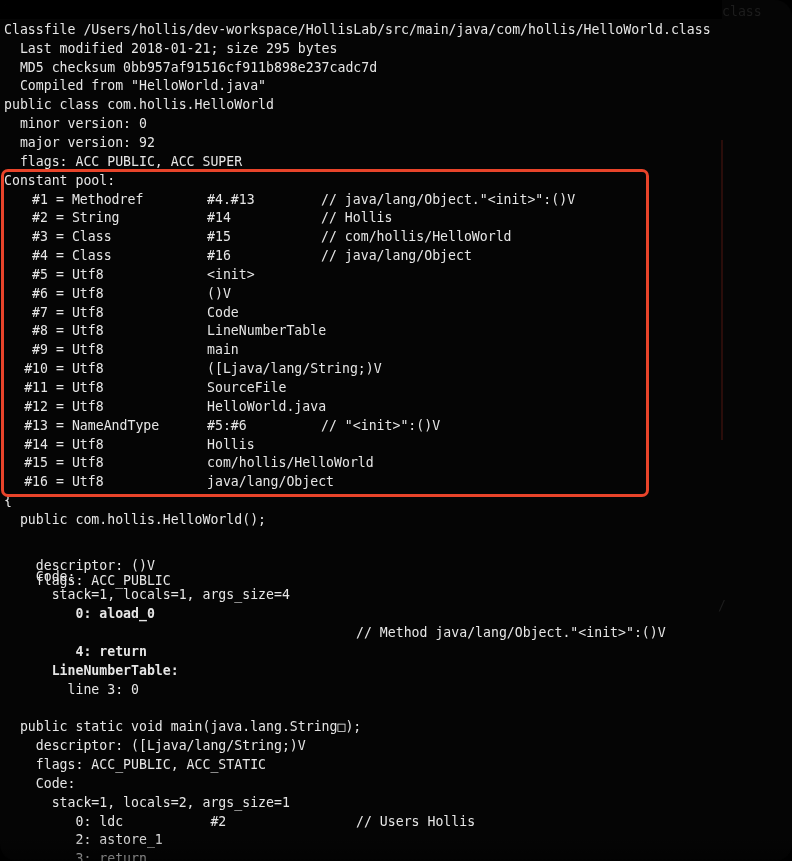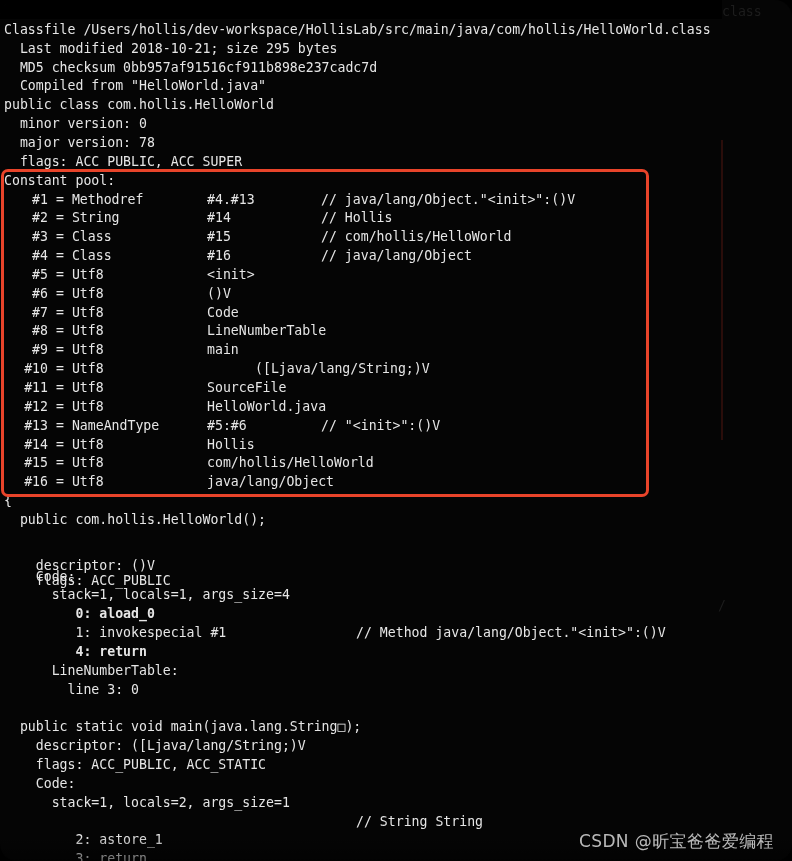--- a/index.html
+++ b/index.html
@@ -101,70 +101,69 @@
 <div id="screen">
 
   <span class="ghost" style="left:722px; top:3px;">class</span>
   <div class="ghost-panel" style="left:0px; top:0px; width:722px; height:19px;"></div>
   <div class="ghost-rule" style="left:721px; top:140px; width:2px; height:300px;"></div>
   <span class="ghost" style="left:718px; top:597px;">/</span>
 
 
   <div id="header-block">
       <div class="row" style="top: 20.85px; left: 4px;"><span class="seg c-txt">Classfile /Users/hollis/dev-workspace/HollisLab/src/main/java/com/hollis/HelloWorld.class</span></div>
-      <div class="row" style="top: 39.7px; left: 4px;"><span class="seg c-txt">  Last modified 2018-10-21; size 295 bytes</span></div>
+      <div class="row" style="top: 39.7px; left: 4px;"><span class="seg c-txt">  Last modified 2018-01-21; size 295 bytes</span></div>
       <div class="row" style="top: 58.55px; left: 4px;"><span class="seg c-txt">  MD5 checksum 0bb957af91516cf911b898e237cadc7d</span></div>
       <div class="row" style="top: 77.4px; left: 4px;"><span class="seg c-txt">  Compiled from "HelloWorld.java"</span></div>
       <div class="row" style="top: 96.25px; left: 4px;"><span class="seg c-txt">public class com.hollis.HelloWorld</span></div>
       <div class="row" style="top: 115.1px; left: 4px;"><span class="seg c-txt">  minor version: 0</span></div>
-      <div class="row" style="top: 133.95px; left: 4px;"><span class="seg c-txt">  major version: 78</span></div>
+      <div class="row" style="top: 133.95px; left: 4px;"><span class="seg c-txt">  major version: 92</span></div>
       <div class="row" style="top: 152.8px; left: 4px;"><span class="seg c-txt">  flags: ACC_PUBLIC, ACC_SUPER</span></div>
     </div>
 
   <div id="cp-block">
       <div class="row" style="top: 171.65px; left: 4px;"><span class="seg c-txt">Constant pool:</span></div>
       <div class="row" style="top: 190.5px; left: 0px;"><span class="seg c-txt" style="position: absolute; top: 0px; left: 14px; width: 34px; text-align: right;">#1</span><span class="seg c-txt" style="position: absolute; top: 0px; left: 56px;">= Methodref</span><span class="seg c-txt" style="position: absolute; top: 0px; left: 207px;">#4.#13</span><span class="seg c-txt" style="position: absolute; top: 0px; left: 321px;">// java/lang/Object."&lt;init&gt;":()V</span></div>
       <div class="row" style="top: 209.35px; left: 0px;"><span class="seg c-txt" style="position: absolute; top: 0px; left: 14px; width: 34px; text-align: right;">#2</span><span class="seg c-txt" style="position: absolute; top: 0px; left: 56px;">= String</span><span class="seg c-txt" style="position: absolute; top: 0px; left: 207px;">#14</span><span class="seg c-txt" style="position: absolute; top: 0px; left: 321px;">// Hollis</span></div>
       <div class="row" style="top: 228.2px; left: 0px;"><span class="seg c-txt" style="position: absolute; top: 0px; left: 14px; width: 34px; text-align: right;">#3</span><span class="seg c-txt" style="position: absolute; top: 0px; left: 56px;">= Class</span><span class="seg c-txt" style="position: absolute; top: 0px; left: 207px;">#15</span><span class="seg c-txt" style="position: absolute; top: 0px; left: 321px;">// com/hollis/HelloWorld</span></div>
       <div class="row" style="top: 247.05px; left: 0px;"><span class="seg c-txt" style="position: absolute; top: 0px; left: 14px; width: 34px; text-align: right;">#4</span><span class="seg c-txt" style="position: absolute; top: 0px; left: 56px;">= Class</span><span class="seg c-txt" style="position: absolute; top: 0px; left: 207px;">#16</span><span class="seg c-txt" style="position: absolute; top: 0px; left: 321px;">// java/lang/Object</span></div>
       <div class="row" style="top: 265.9px; left: 0px;"><span class="seg c-txt" style="position: absolute; top: 0px; left: 14px; width: 34px; text-align: right;">#5</span><span class="seg c-txt" style="position: absolute; top: 0px; left: 56px;">= Utf8</span><span class="seg c-txt" style="position: absolute; top: 0px; left: 207px;">&lt;init&gt;</span></div>
       <div class="row" style="top: 284.75px; left: 0px;"><span class="seg c-txt" style="position: absolute; top: 0px; left: 14px; width: 34px; text-align: right;">#6</span><span class="seg c-txt" style="position: absolute; top: 0px; left: 56px;">= Utf8</span><span class="seg c-txt" style="position: absolute; top: 0px; left: 207px;">()V</span></div>
       <div class="row" style="top: 303.6px; left: 0px;"><span class="seg c-txt" style="position: absolute; top: 0px; left: 14px; width: 34px; text-align: right;">#7</span><span class="seg c-txt" style="position: absolute; top: 0px; left: 56px;">= Utf8</span><span class="seg c-txt" style="position: absolute; top: 0px; left: 207px;">Code</span></div>
       <div class="row" style="top: 322.45px; left: 0px;"><span class="seg c-txt" style="position: absolute; top: 0px; left: 14px; width: 34px; text-align: right;">#8</span><span class="seg c-txt" style="position: absolute; top: 0px; left: 56px;">= Utf8</span><span class="seg c-txt" style="position: absolute; top: 0px; left: 207px;">LineNumberTable</span></div>
       <div class="row" style="top: 341.3px; left: 0px;"><span class="seg c-txt" style="position: absolute; top: 0px; left: 14px; width: 34px; text-align: right;">#9</span><span class="seg c-txt" style="position: absolute; top: 0px; left: 56px;">= Utf8</span><span class="seg c-txt" style="position: absolute; top: 0px; left: 207px;">main</span></div>
-      <div class="row" style="top: 360.15px; left: 0px;"><span class="seg c-txt" style="position: absolute; top: 0px; left: 14px; width: 34px; text-align: right;">#10</span><span class="seg c-txt" style="position: absolute; top: 0px; left: 56px;">= Utf8</span><span class="seg c-txt" style="position: absolute; top: 0px; left: 207px; margin-left: 48px;">([Ljava/lang/String;)V</span></div>
+      <div class="row" style="top: 360.15px; left: 0px;"><span class="seg c-txt" style="position: absolute; top: 0px; left: 14px; width: 34px; text-align: right;">#10</span><span class="seg c-txt" style="position: absolute; top: 0px; left: 56px;">= Utf8</span><span class="seg c-txt" style="position: absolute; top: 0px; left: 207px;">([Ljava/lang/String;)V</span></div>
       <div class="row" style="top: 379px; left: 0px;"><span class="seg c-txt" style="position: absolute; top: 0px; left: 14px; width: 34px; text-align: right;">#11</span><span class="seg c-txt" style="position: absolute; top: 0px; left: 56px;">= Utf8</span><span class="seg c-txt" style="position: absolute; top: 0px; left: 207px;">SourceFile</span></div>
       <div class="row" style="top: 397.85px; left: 0px;"><span class="seg c-txt" style="position: absolute; top: 0px; left: 14px; width: 34px; text-align: right;">#12</span><span class="seg c-txt" style="position: absolute; top: 0px; left: 56px;">= Utf8</span><span class="seg c-txt" style="position: absolute; top: 0px; left: 207px; text-align: center;">HelloWorld.java</span></div>
       <div class="row" style="top: 416.7px; left: 0px;"><span class="seg c-txt" style="position: absolute; top: 0px; left: 14px; width: 34px; text-align: right;">#13</span><span class="seg c-txt" style="position: absolute; top: 0px; left: 56px;">= NameAndType</span><span class="seg c-txt" style="position: absolute; top: 0px; left: 207px;">#5:#6</span><span class="seg c-txt" style="position: absolute; top: 0px; left: 321px;">// "&lt;init&gt;":()V</span></div>
       <div class="row" style="top: 435.55px; left: 0px;"><span class="seg c-txt" style="position: absolute; top: 0px; left: 14px; width: 34px; text-align: right;">#14</span><span class="seg c-txt" style="position: absolute; top: 0px; left: 56px;">= Utf8</span><span class="seg c-txt" style="position: absolute; top: 0px; left: 207px;">Hollis</span></div>
       <div class="row" style="top: 454.4px; left: 0px;"><span class="seg c-txt" style="position: absolute; top: 0px; left: 14px; width: 34px; text-align: right;">#15</span><span class="seg c-txt" style="position: absolute; top: 0px; left: 56px;">= Utf8</span><span class="seg c-txt" style="position: absolute; top: 0px; left: 207px;">com/hollis/HelloWorld</span></div>
       <div class="row" style="top: 473.25px; left: 0px;"><span class="seg c-txt" style="position: absolute; top: 0px; left: 14px; width: 34px; text-align: right;">#16</span><span class="seg c-txt" style="position: absolute; top: 0px; left: 56px;">= Utf8</span><span class="seg c-txt" style="position: absolute; top: 0px; left: 207px;">java/lang/Object</span></div>
     </div>
 
   <div id="body-block">
       <div class="row" style="top: 492.1px; left: 4px;"><span class="seg c-txt">{</span></div>
       <div class="row" style="top: 510.95px; left: 4px;"><span class="seg c-txt">  public com.hollis.HelloWorld();</span></div>
       <div class="row" style="top: 557px; left: 4px;"><span class="seg c-txt">    descriptor: ()V</span></div>
       <div class="row" style="top: 548.65px; left: 4px; margin-top: 23px;"><span class="seg c-txt">    flags: ACC_PUBLIC</span></div>
       <div class="row" style="top: 567.5px; left: 4px;"><span class="seg c-txt">    Code:</span></div>
       <div class="row" style="top: 586.35px; left: 4px;"><span class="seg c-txt">      stack=1, locals=1, args_size=4</span></div>
       <div class="row" style="top: 605.2px; left: 4px; font-weight: bold;"><span class="seg c-txt">         0: aload_0</span></div>
-      <div class="row" style="top: 624.05px; left: 4px;"><span class="seg c-txt">         1: invokespecial #1</span><span class="seg c-txt" style="position: absolute; top: 0px; left: 352px;">// Method java/lang/Object."&lt;init&gt;":()V</span></div>
+      <div class="row" style="top: 624.05px; left: 4px;"><span class="seg c-txt" style="position: absolute; top: 0px; left: 352px;">// Method java/lang/Object."&lt;init&gt;":()V</span></div>
       <div class="row" style="top: 642.9px; left: 4px; font-weight: bold;"><span class="seg c-txt">         4: return</span></div>
-      <div class="row" style="top: 661.75px; left: 4px;"><span class="seg c-txt">      LineNumberTable:</span></div>
+      <div class="row" style="top: 661.75px; left: 4px; font-weight: bold;"><span class="seg c-txt">      LineNumberTable:</span></div>
       <div class="row" style="top: 680.6px; left: 4px;"><span class="seg c-txt">        line 3: 0</span></div>
       <div class="row" style="top: 699.45px; left: 4px;"><span class="seg c-txt"></span></div>
       <div class="row" style="top: 718.3px; left: 4px;"><span class="seg c-txt">  public static void main(java.lang.String□);</span></div>
       <div class="row" style="top: 737.15px; left: 4px;"><span class="seg c-txt">    descriptor: ([Ljava/lang/String;)V</span></div>
       <div class="row" style="top: 756px; left: 4px;"><span class="seg c-txt">    flags: ACC_PUBLIC, ACC_STATIC</span></div>
       <div class="row" style="top: 774.85px; left: 4px;"><span class="seg c-txt">    Code:</span></div>
       <div class="row" style="top: 793.7px; left: 4px;"><span class="seg c-txt">      stack=1, locals=2, args_size=1</span></div>
-      <div class="row" style="top: 812.55px; left: 4px;"><span class="seg c-txt" style="position: absolute; top: 0px; left: 352px;">// String String</span></div>
+      <div class="row" style="top: 812.55px; left: 4px;"><span class="seg c-txt">         0: ldc           #2</span><span class="seg c-txt" style="position: absolute; top: 0px; left: 352px;">// Users Hollis</span></div>
       <div class="row" style="top: 831.4px; left: 4px;"><span class="seg c-txt">         2: astore_1</span></div>
       <div class="row" style="top: 850.25px; left: 4px;"><span class="seg c-txt">         3: return</span></div>
     </div>
 
   <div id="highlight-box" style="top: 168.65px; height: 328.45px; border-color: rgb(232, 68, 42);"></div>
 
   <div id="bottom-fade"></div>
 
-  <div id="watermark">CSDN @昕宝爸爸爱编程</div>
 </div>
 
 </body></html>

